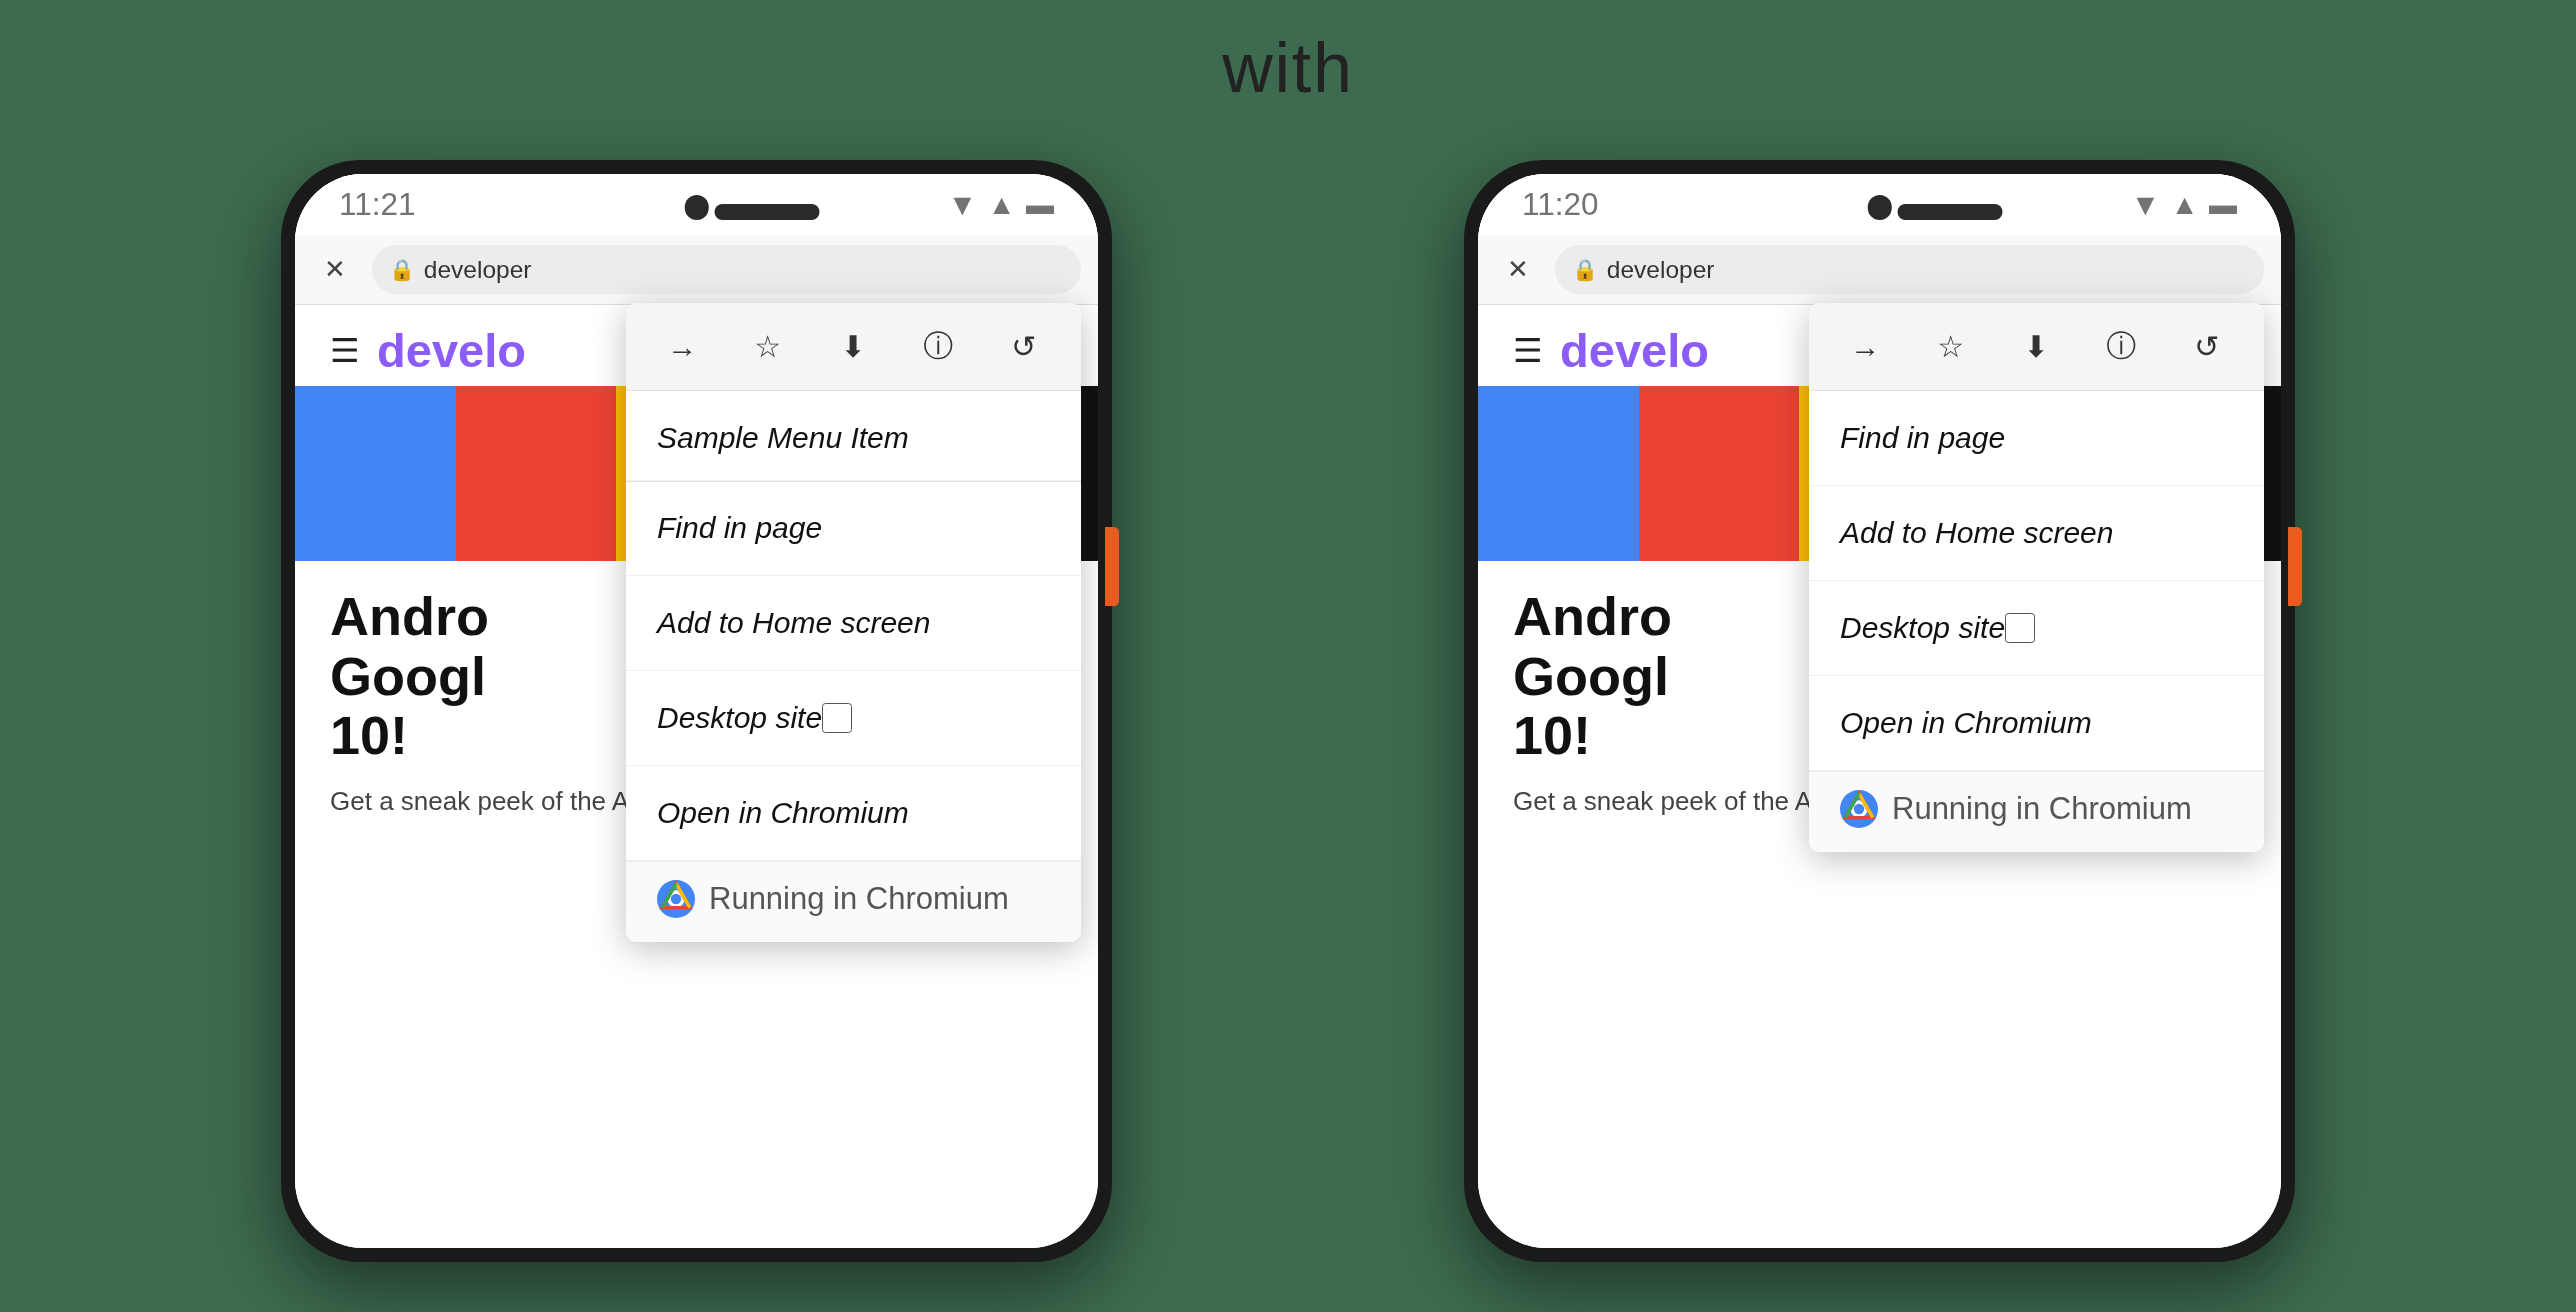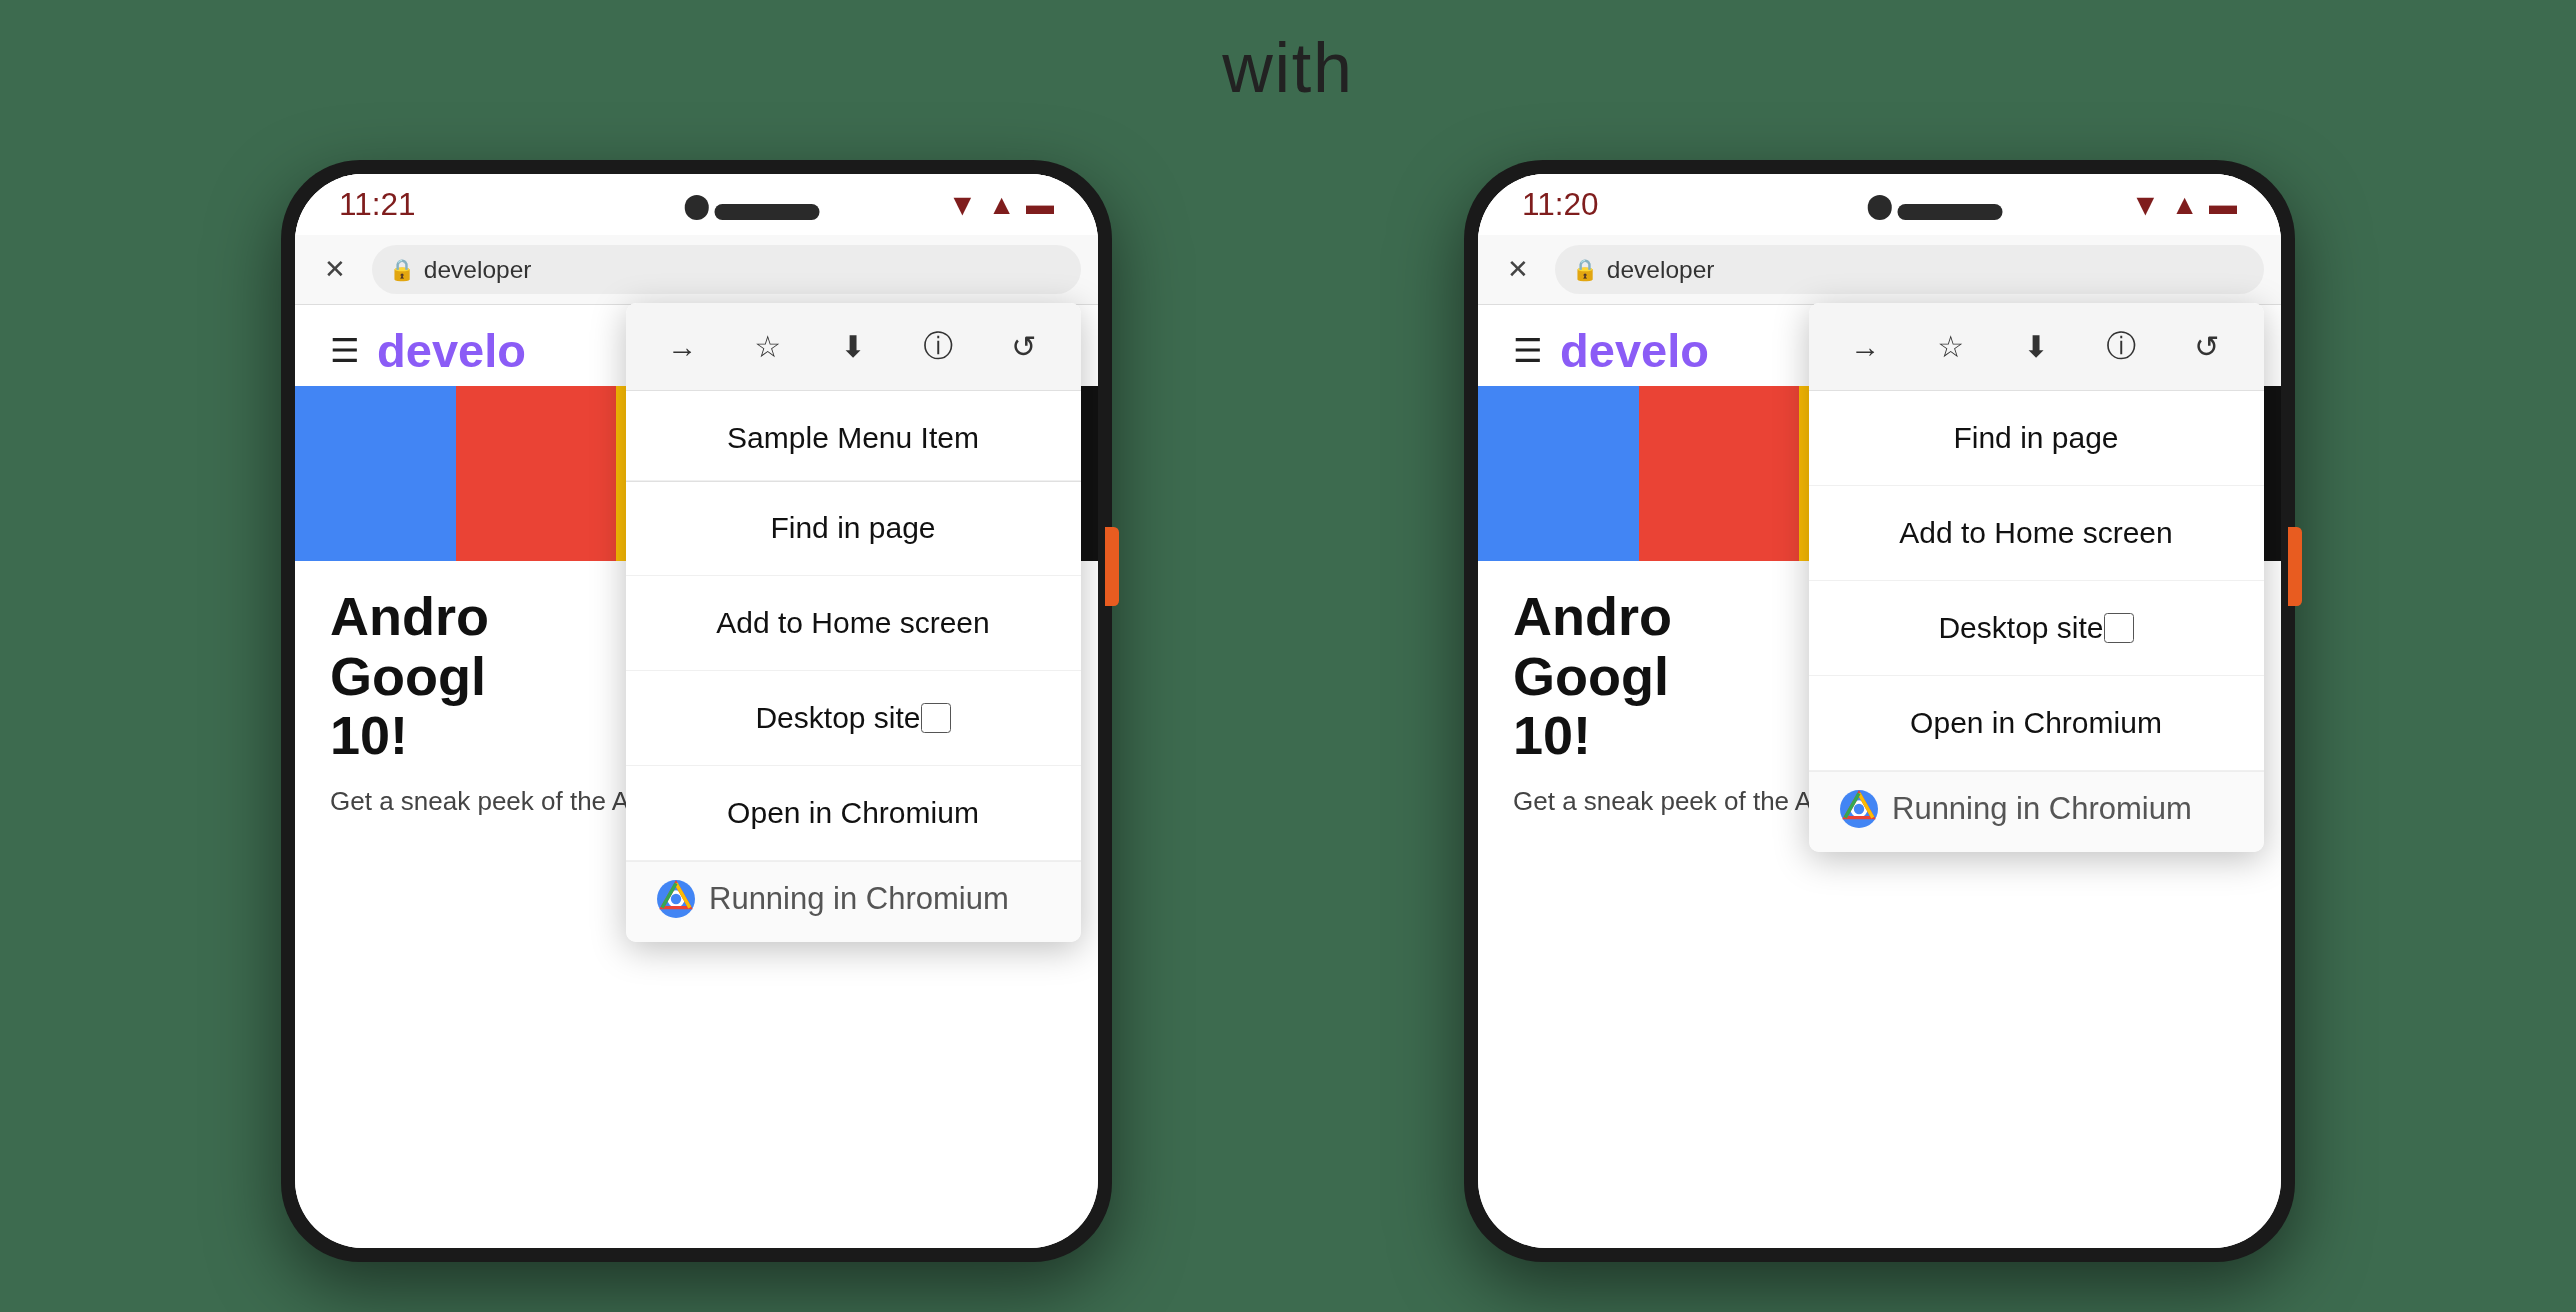--- a/index.html
+++ b/index.html
@@ -109,21 +109,21 @@
     .status-bar {
       width: 100%;
       height: 61px;
       background: white;
       display: flex;
       align-items: center;
       justify-content: space-between;
       padding: 0 44px;
       font-size: 31.5px;
       font-weight: 500;
-      color: #7f1d1d;
+      color: #737373;
     }
 
     .status-icons {
       display: flex;
       align-items: center;
       gap: 10.5px;
     }
 
     .wifi-icon { font-size: 30px; }
     .signal-icon { font-size: 28px; }
@@ -234,22 +234,23 @@
       justify-content: center;
     }
 
     .menu-item {
       padding: 30px 31.5px;
       font-size: 30px;
       color: #111;
       cursor: pointer;
       display: flex;
       align-items: center;
-      justify-content: center;
+      justify-content: flex-start;
       border-bottom: 0.9px solid #f0f0f0;
+      font-style: italic;
     }
 
     .menu-item:last-child {
       border-bottom: none;
     }
 
     .menu-item-special {
       font-weight: 500;
       color: #111;
       padding-bottom: 24.5px;

